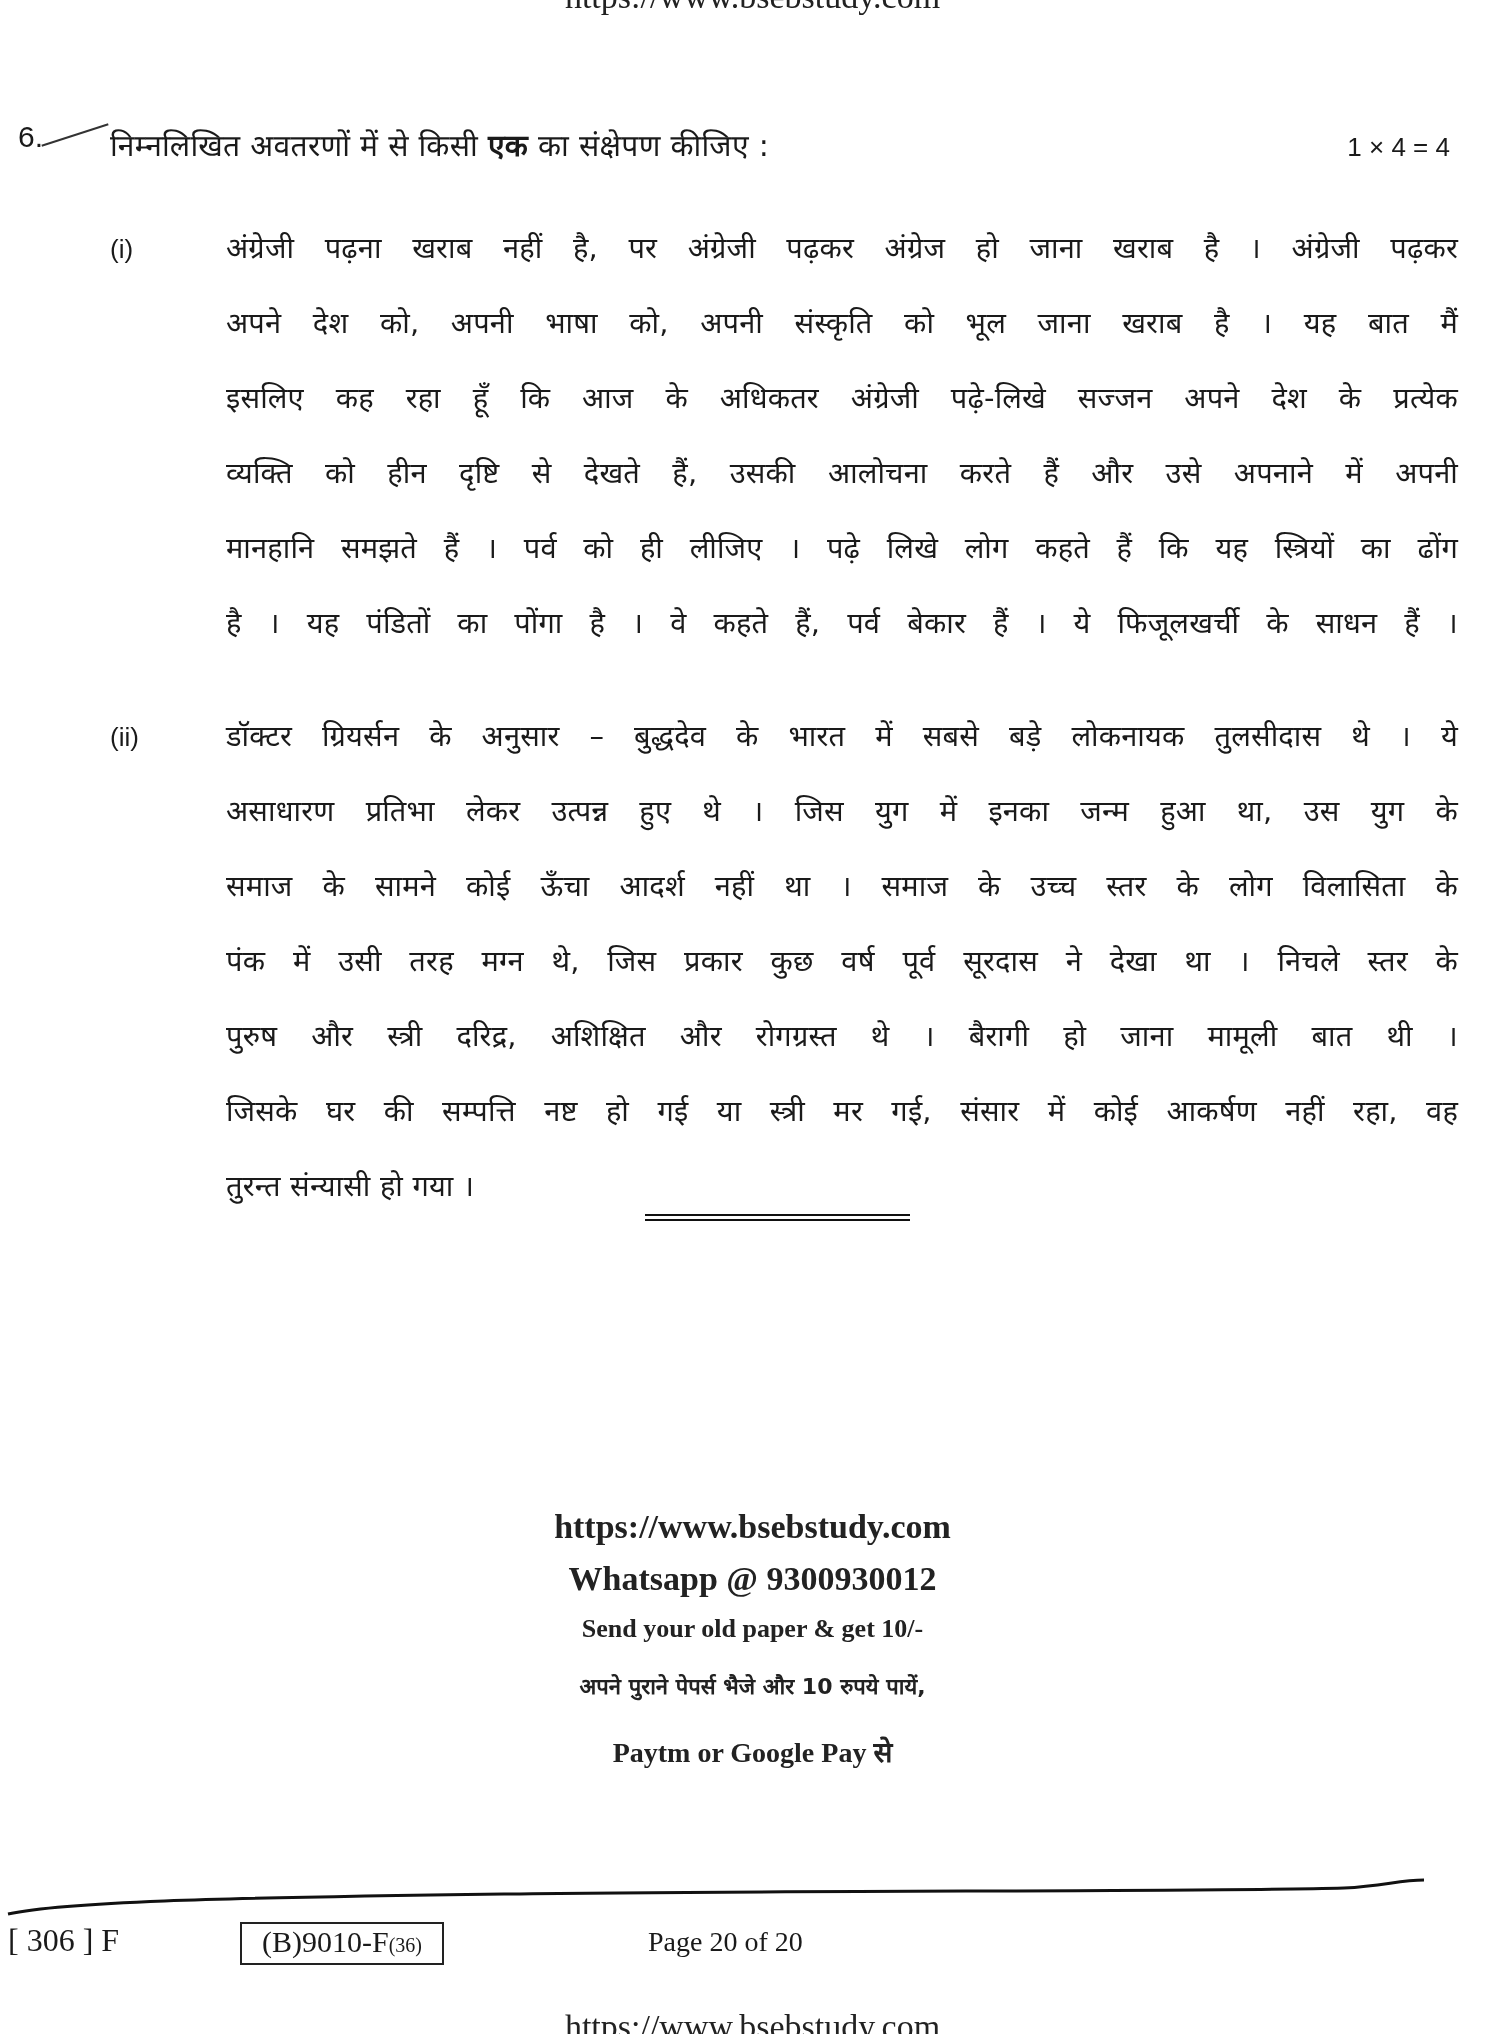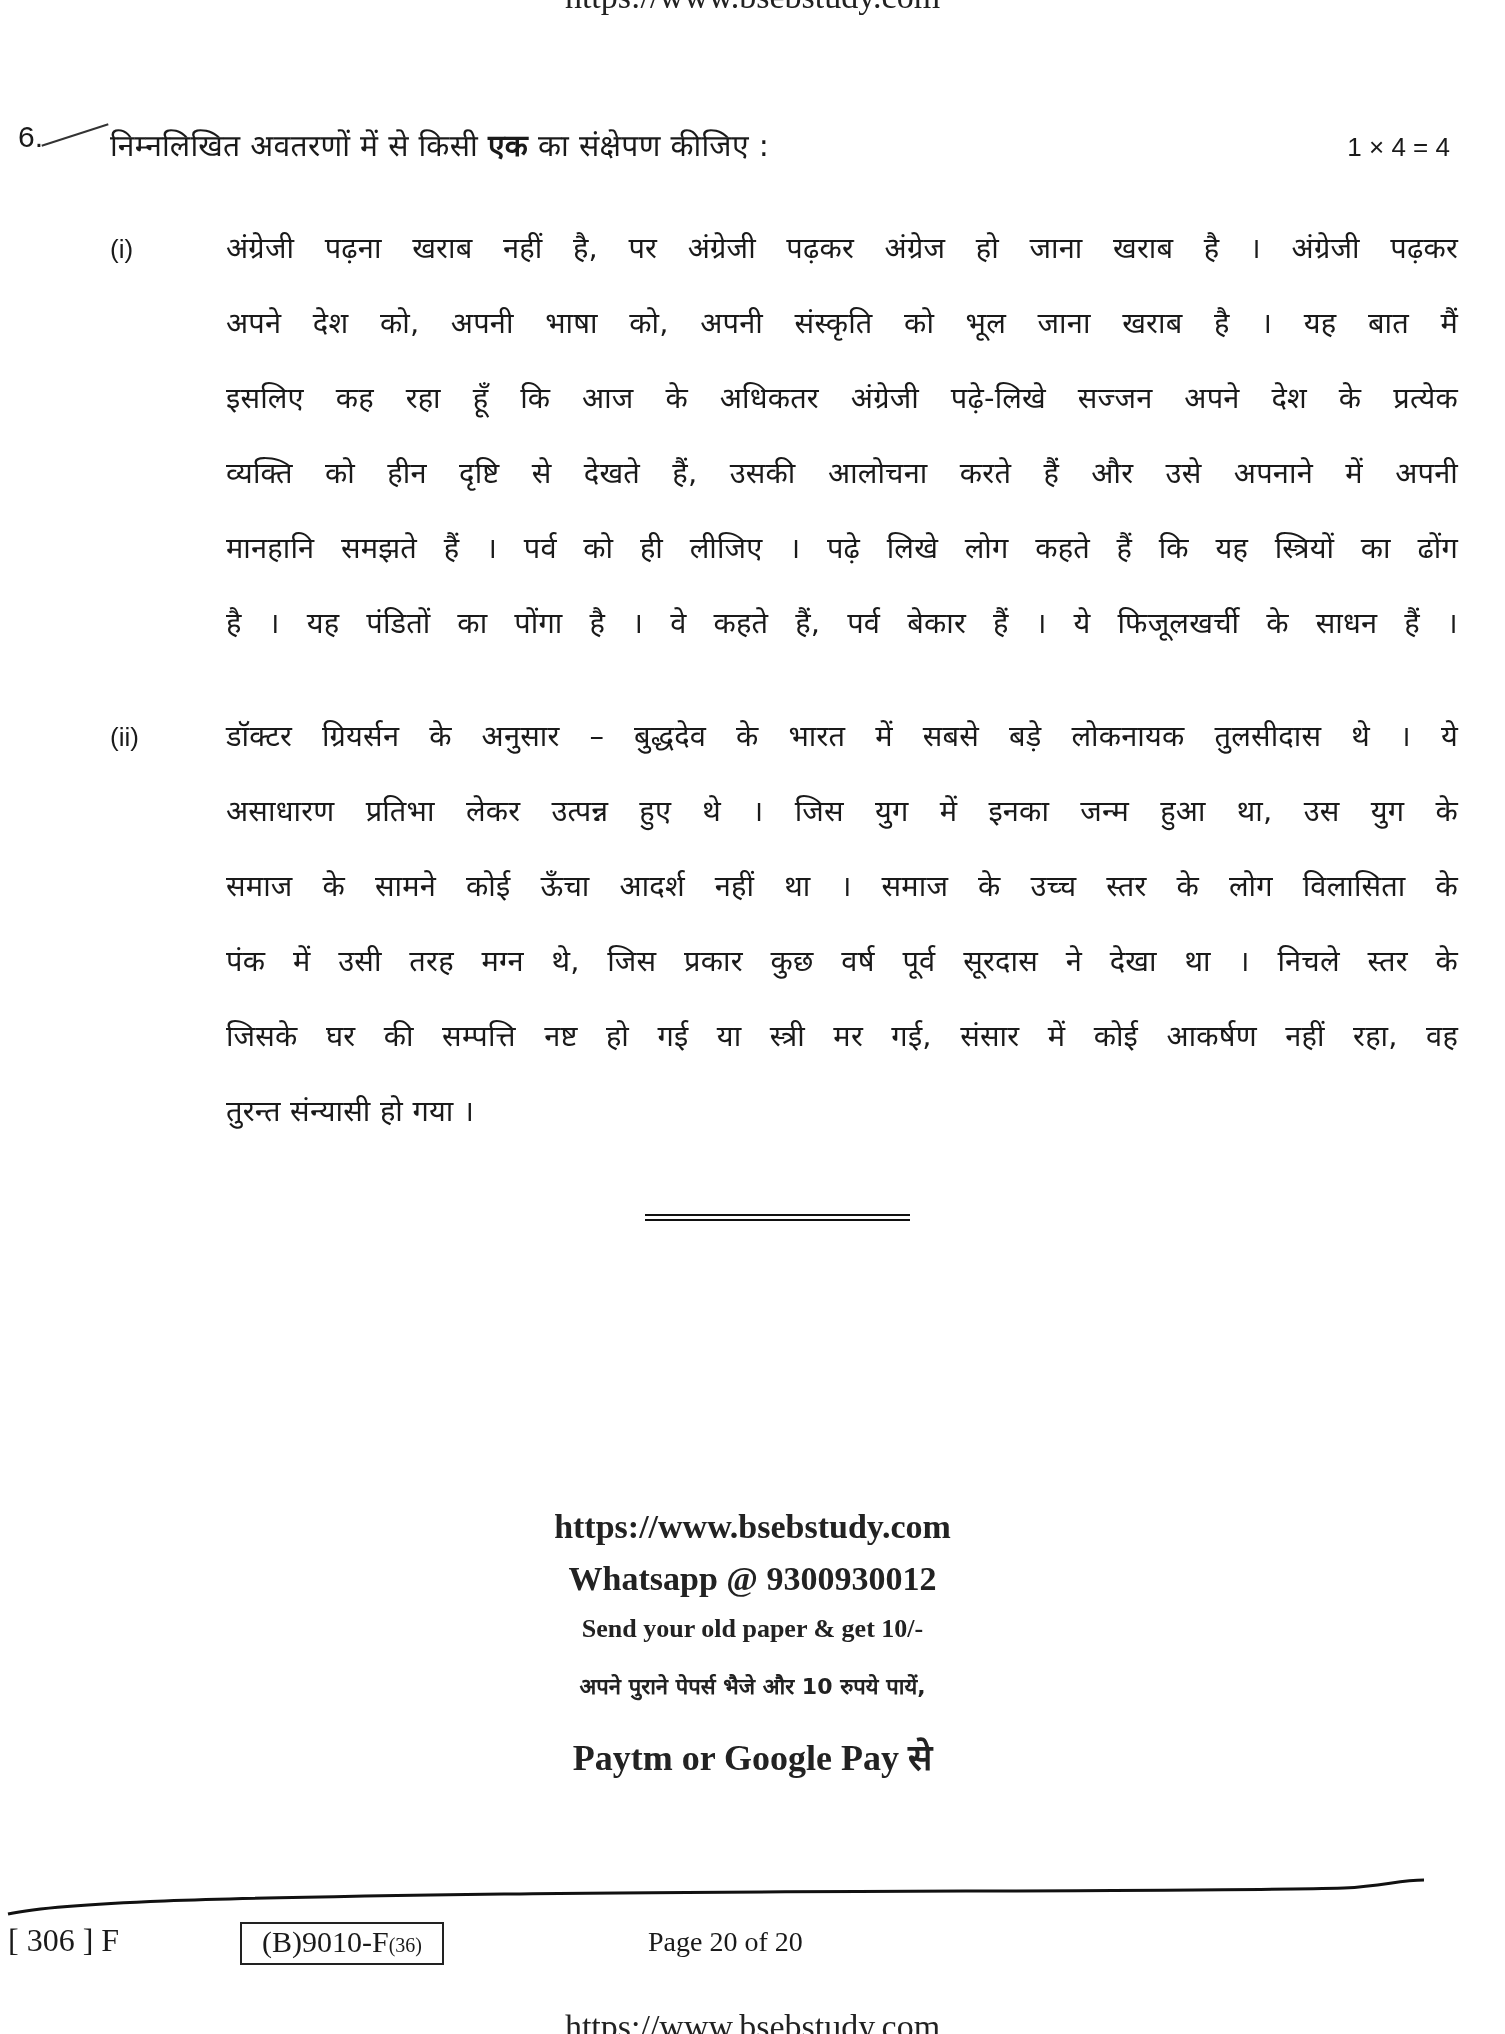--- a/index.html
+++ b/index.html
@@ -26,21 +26,21 @@
     }
     .p-line.last { text-align-last: left; }
     .rule { position: absolute; left: 645px; top: 1214px; width: 265px; height: 9px; }
     .rule div { height: 2px; background: #111; margin-bottom: 3px; }
     .promo { position: absolute; top: 1508px; left: 0; width: 1505px; text-align: center;
       font-family: "Liberation Serif", serif; font-weight: bold; color: #222; }
     .promo .l1 { font-size: 34px; height: 52px; }
     .promo .l2 { font-size: 34px; height: 54px; }
     .promo .l3 { font-size: 26px; height: 56px; }
     .promo .l4 { font-size: 22px; height: 62px; font-family: "DejaVu Sans", sans-serif; }
-    .promo .l5 { font-size: 36px; }
+    .promo .l5 { font-size: 28px; }
     .footer-line { position: absolute; left: 4px; top: 1878px; width: 1420px; height: 40px; }
     .footer { position: absolute; top: 1922px; left: 8px; width: 1400px; height: 50px; font-family: "Liberation Serif", serif; text-align: right; }
     .f-code { position: absolute; left: 0; top: 0; font-size: 32px; }
     .f-box { position: absolute; left: 232px; top: 0; border: 2px solid #222; padding: 0 20px; font-size: 30px; line-height: 36px; }
     .f-box small { font-size: 20px; }
     .f-page { position: absolute; left: 640px; top: 4px; font-size: 28px; }
     .bottom-url {
       position: absolute; top: 2008px; left: 0; width: 1505px; text-align: center;
       font-family: "Liberation Serif", serif; font-size: 34px; color: #222;
     }
@@ -69,20 +69,21 @@
   </div>
 </div>
 
 <div class="passage" style="top:716px;">
   <span class="p-label">(ii)</span>
   <div class="p-lines" style="top:0;">
     <div class="p-line">डॉक्टर ग्रियर्सन के अनुसार – बुद्धदेव के भारत में सबसे बड़े लोकनायक तुलसीदास थे । ये</div>
     <div class="p-line">असाधारण प्रतिभा लेकर उत्पन्न हुए थे । जिस युग में इनका जन्म हुआ था, उस युग के</div>
     <div class="p-line">समाज के सामने कोई ऊँचा आदर्श नहीं था । समाज के उच्च स्तर के लोग विलासिता के</div>
     <div class="p-line">पंक में उसी तरह मग्न थे, जिस प्रकार कुछ वर्ष पूर्व सूरदास ने देखा था । निचले स्तर के</div>
+    <div class="p-line">पुरुष और स्त्री दरिद्र, अशिक्षित और रोगग्रस्त थे । बैरागी हो जाना मामूली बात थी ।</div>
     <div class="p-line">जिसके घर की सम्पत्ति नष्ट हो गई या स्त्री मर गई, संसार में कोई आकर्षण नहीं रहा, वह</div>
     <div class="p-line last">तुरन्त संन्यासी हो गया ।</div>
   </div>
 </div>
 
 <div class="rule">
     <div></div>
     <div></div>
   </div>
 

